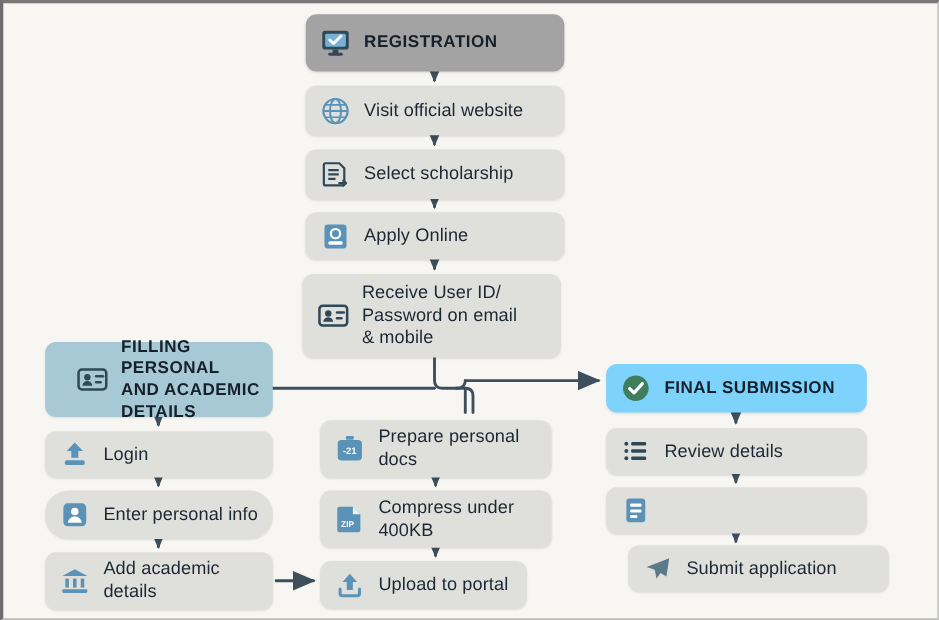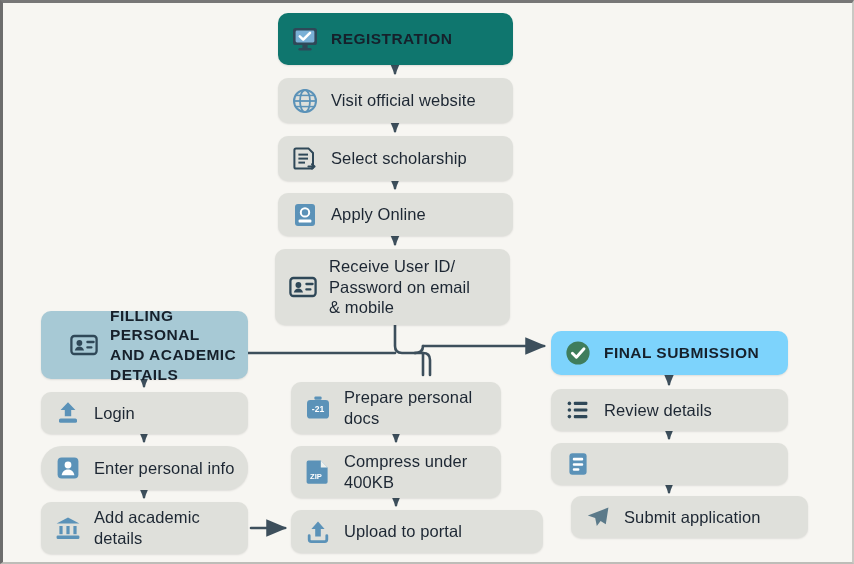--- a/index.html
+++ b/index.html
@@ -44,33 +44,33 @@
     line-height:1.26;
     letter-spacing:.1px;
     white-space:pre-line;
   }
   .header .lbl{
     font-size:15.5px;
     font-weight:700;
     letter-spacing:.45px;
     color:#16202b;
   }
-  .hdr-blue{background:#0f766e;}
+  .hdr-blue{background:#a3a3a3;}
   .hdr-teal{background:#a7c9d5;}
   .hdr-green{background:#7dd3fc;}
 
   
   #n-registration{left:275px;top:10px;width:235px;height:52px;}
   #n-visit       {left:275px;top:75px;width:235px;height:45px;}
   #n-select      {left:275px;top:133px;width:235px;height:45px;}
   #n-apply       {left:275px;top:190px;width:235px;height:43px;}
   #n-receive     {left:272px;top:246px;width:235px;height:76px;padding-left:13px;}
   #n-prepare     {left:288px;top:379px;width:210px;height:52px;}
   #n-compress    {left:288px;top:443px;width:210px;height:52px;}
-  #n-upload      {left:288px;top:507px;width:252px;height:43px;}
+  #n-upload      {left:288px;top:507px;width:188px;height:43px;}
 
   
   #n-filling     {left:38px;top:308px;width:207px;height:68px;padding-left:28px;}
   #n-login       {left:38px;top:389px;width:207px;height:42px;}
   #n-personal    {left:38px;top:443px;width:207px;height:44px;border-radius:21px;}
   #n-academic    {left:38px;top:499px;width:207px;height:52px;}
 
   
   #n-final       {left:548px;top:328px;width:237px;height:44px;}
   #n-review      {left:548px;top:386px;width:237px;height:42px;}

